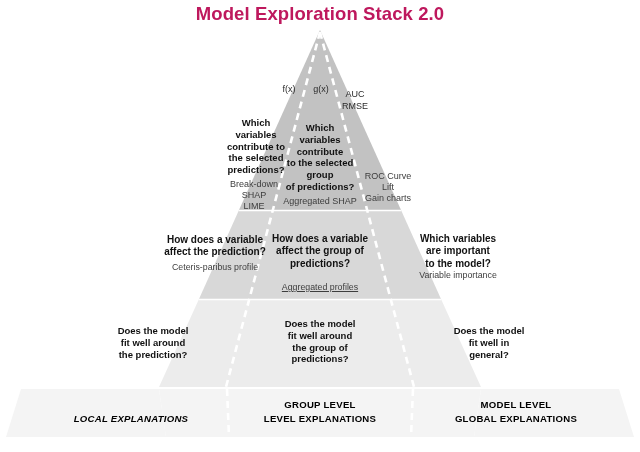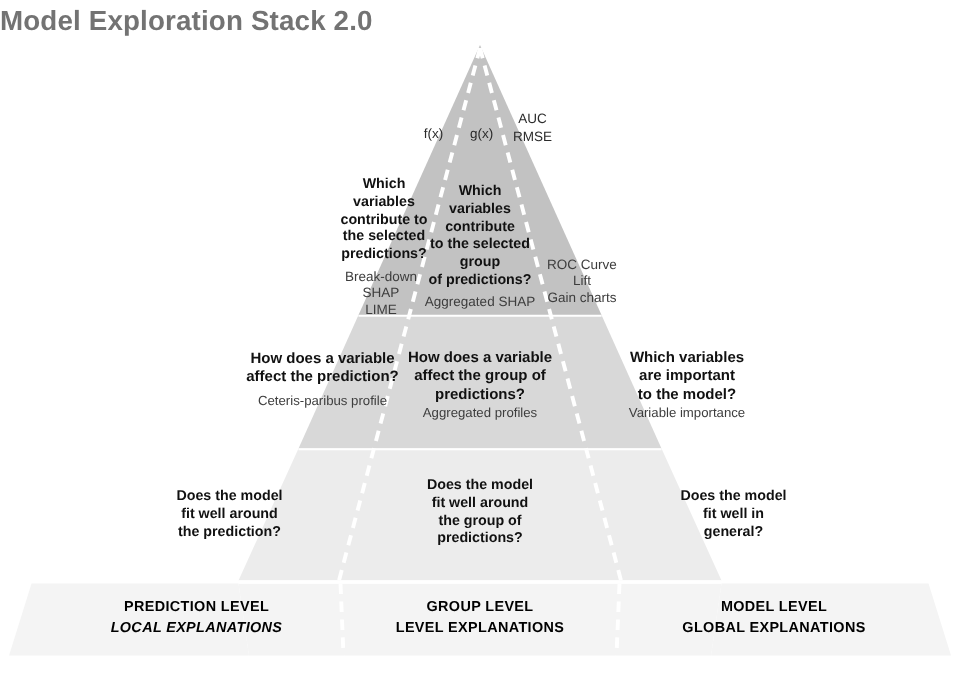--- a/index.html
+++ b/index.html
@@ -18,25 +18,25 @@
   #stage {
     position: relative;
     width: 640px;
     height: 452px;
   }
   #title {
     position: absolute;
     left: 0;
     top: 3px;
     width: 640px;
-    text-align: left;
+    text-align: center;
     font-size: 18.5px;
     font-weight: bold;
     letter-spacing: 0.1px;
-    color: #737373;
+    color: #be185d;
   }
   #pyramid-svg {
     position: absolute;
     left: 0;
     top: 0;
     width: 640px;
     height: 452px;
   }
   .txt {
     position: absolute;
@@ -96,21 +96,21 @@
     <line x1="227" y1="389" x2="229" y2="437" stroke="#ffffff" stroke-width="2.6" stroke-dasharray="7 5"></line>
     <line x1="413" y1="389" x2="411" y2="437" stroke="#ffffff" stroke-width="2.6" stroke-dasharray="7 5"></line>
 
     <line x1="239" y1="210.5" x2="401" y2="210.5" stroke="#ffffff" stroke-width="1.4"></line>
     <line x1="199" y1="299.5" x2="441" y2="299.5" stroke="#ffffff" stroke-width="1.4"></line>
     <line x1="159" y1="388" x2="481" y2="388" stroke="#ffffff" stroke-width="2.2"></line>
   </svg>
 
   <div class="txt apex-lbl" style="left:268px; top:84px; width:42px;">f(x)</div>
   <div class="txt apex-lbl" style="left:300px; top:84px; width:42px;">g(x)</div>
-  <div class="txt apex-lbl" style="left:332px; top:74px; width:46px;">AUC
+  <div class="txt apex-lbl" style="left:332px; top:89px; width:46px;">AUC
 RMSE</div>
 
   <div class="txt q t2q" style="left:222px; top:117px; width:68px;">Which
 variables
 contribute to
 the selected
 predictions?</div>
   <div class="txt m t2m" style="left:218px; top:179px; width:72px;text-align:center;">Break-down
 SHAP
 LIME</div>
@@ -127,39 +127,38 @@
 Lift
 Gain charts</div>
 
   <div class="txt q t3q" style="left:140px; top:234px; width:150px;">How does a variable
 affect the prediction?</div>
   <div class="txt m t3m" style="left:140px; top:262px; width:150px;">Ceteris-paribus profile</div>
 
   <div class="txt q t3q" style="left:248px; top:233px; width:144px;">How does a variable
 affect the group of
 predictions?</div>
-  <div class="txt m t3m" style="left:248px; top:270px; width:144px;">Aggregated profiles</div>
+  <div class="txt m t3m" style="left:248px; top:282px; width:144px;text-decoration:underline;">Aggregated profiles</div>
 
   <div class="txt q t3q" style="left:400px; top:233px; width:116px;">Which variables
 are important
 to the model?</div>
   <div class="txt m t3m" style="left:398px; top:270px; width:120px;">Variable importance</div>
 
   <div class="txt q t4q" style="left:92px; top:325px; width:122px;">Does the model
 fit well around
 the prediction?</div>
   <div class="txt q t4q" style="left:258px; top:318px; width:124px;">Does the model
 fit well around
 the group of
 predictions?</div>
   <div class="txt q t4q" style="left:428px; top:325px; width:122px;">Does the model
 fit well in
 general?</div>
 
-  <div class="txt baselbl" style="left:48px; top:398px; width:166px;">PREDICTION LEVEL</div>
   <div class="txt baselbl" style="left:40px; top:412px; width:182px;font-style:italic;">LOCAL EXPLANATIONS</div>
 
   <div class="txt baselbl" style="left:236px; top:398px; width:168px;">GROUP LEVEL</div>
   <div class="txt baselbl" style="left:230px; top:412px; width:180px;">LEVEL EXPLANATIONS</div>
 
   <div class="txt baselbl" style="left:440px; top:398px; width:152px;">MODEL LEVEL</div>
   <div class="txt baselbl" style="left:424px; top:412px; width:184px;">GLOBAL EXPLANATIONS</div>
 
 </div>
 

